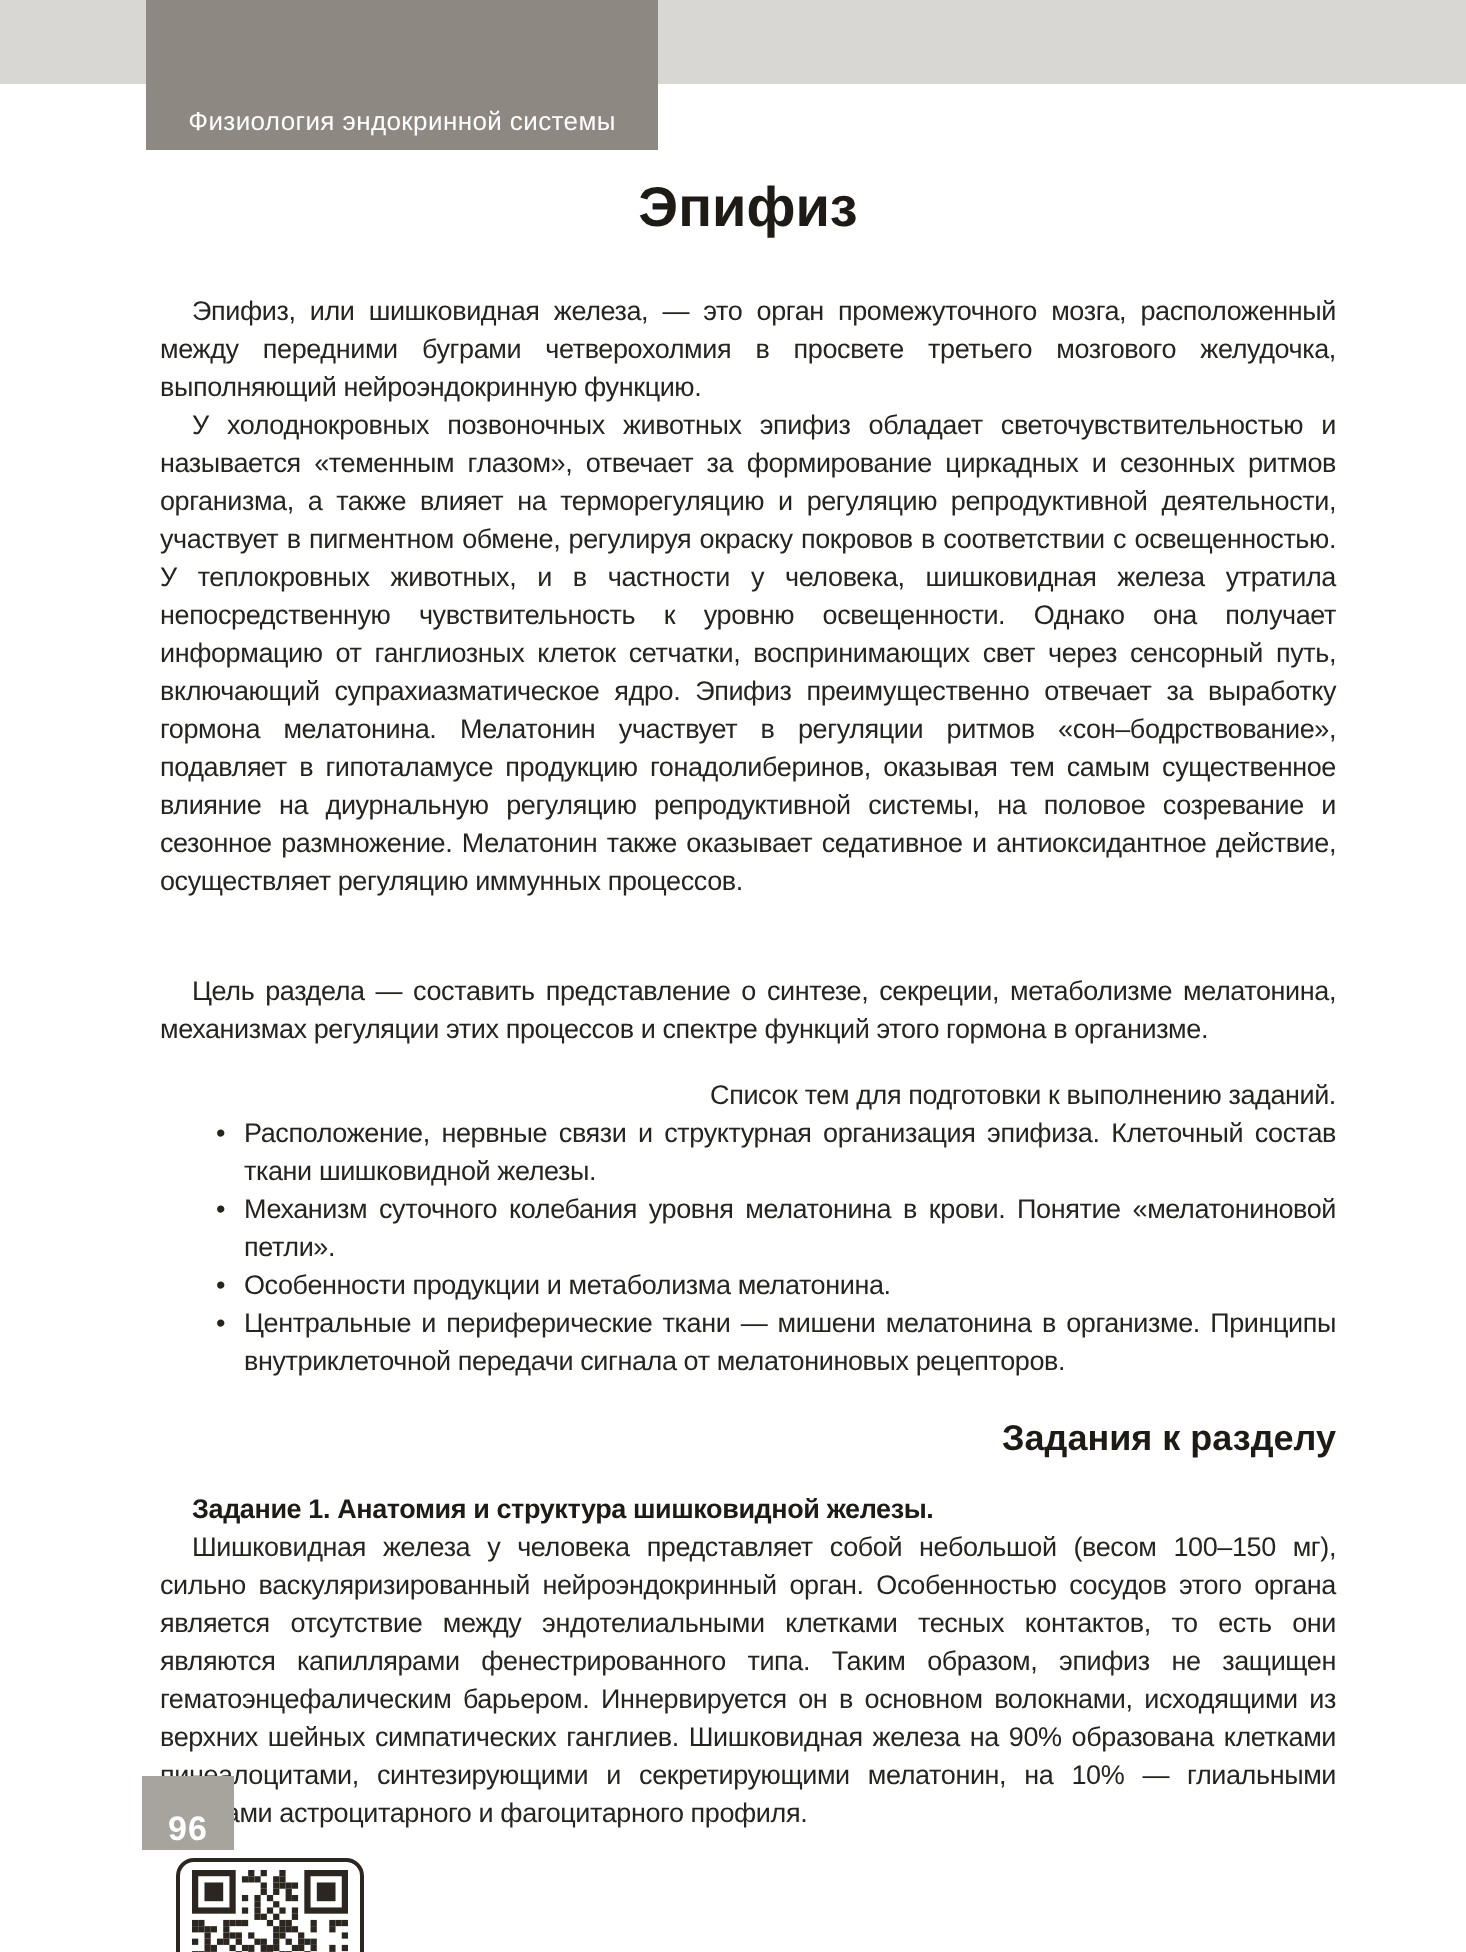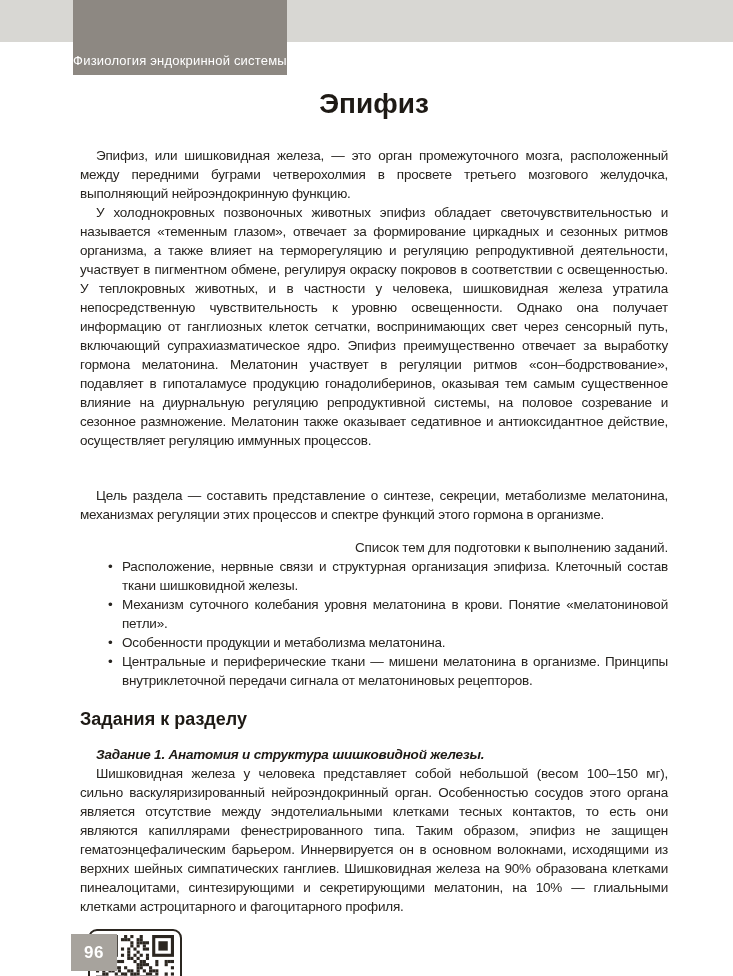--- a/index.html
+++ b/index.html
@@ -1,49 +1,49 @@
 <!DOCTYPE html>
 <html lang="ru"><head>
 <meta charset="utf-8">
 <style>
   html,body{margin:0;padding:0;background:#ffffff;}
   body{width:733px;height:976px;font-family:"Liberation Sans",sans-serif;}
   .page{position:relative;width:733px;height:976px;background:#ffffff;overflow:hidden;}
 
   
   .band{position:absolute;top:0;left:0;width:733px;height:42px;background:#d8d7d3;}
-  .chapter-box{position:absolute;top:0;left:73px;width:214px;height:75px;background:#8d8882;
+  .chapter-box{position:absolute;top:0;left:73px;width:256px;height:75px;background:#8d8882;
     display:flex;align-items:flex-end;justify-content:center;box-sizing:border-box;padding-bottom:7px;}
   .chapter-label{color:#ffffff;font-size:13px;letter-spacing:.2px;white-space:nowrap;}
 
   
   .title{position:absolute;top:88px;left:80px;width:588px;margin:0;text-align:center;
     font-size:28px;font-weight:bold;color:#1e1a15;}
 
   
   .content{position:absolute;top:146px;left:80px;width:588px;color:#272420;
     font-size:13.5px;line-height:19px;letter-spacing:-0.2px;text-align:justify;}
   .para{margin:0;}
   .indent{text-indent:16px;}
   .goal{margin-top:36px;}
   .topics-intro{margin-top:14px;text-indent:13px;text-align:right;}
   .topics{margin:0;padding:0 0 0 42px;list-style:none;}
   .topics li{position:relative;text-align:justify;}
   .topics li::before{content:"\2022";position:absolute;left:-14px;top:0;color:#272420;}
-  .section{margin:20px 0 12px;font-size:18px;font-weight:bold;color:#1e1a15;letter-spacing:0;text-align:left;}
-  .task-heading{margin:16px 0 0;font-size:13.5px;font-weight:bold;color:#1e1a15;text-indent:16px;text-align:left;font-style:italic;}
+  .section{margin:20px 0 12px;font-size:18px;font-weight:bold;color:#1e1a15;letter-spacing:0;text-align:right;}
+  .task-heading{margin:16px 0 0;font-size:13.5px;font-weight:bold;color:#1e1a15;text-indent:16px;text-align:left;}
 
   
   .qr{margin:13px 0 0 8px;width:94px;height:89px;border:2px solid #2b2620;border-radius:9px;
     background:#ffffff;display:flex;align-items:center;justify-content:center;box-sizing:border-box;}
   .qr svg{display:block;}
 
   
-  .page-num{position:absolute;left:71px;top:934px;width:46px;height:37px;background:#a7a39d;
-    display:flex;align-items:center;justify-content:center;}
+  .page-num{position:absolute;left:71px;top:888px;width:46px;height:37px;background:#a7a39d;
+    display:flex;align-items:flex-end;justify-content:center;}
   .page-num span{color:#ffffff;font-size:17px;font-weight:bold;letter-spacing:.5px;}
 </style>
 </head>
 <body>
 
 <div class="page">
 
   <div class="band"></div>
 
   <div class="chapter-box">

